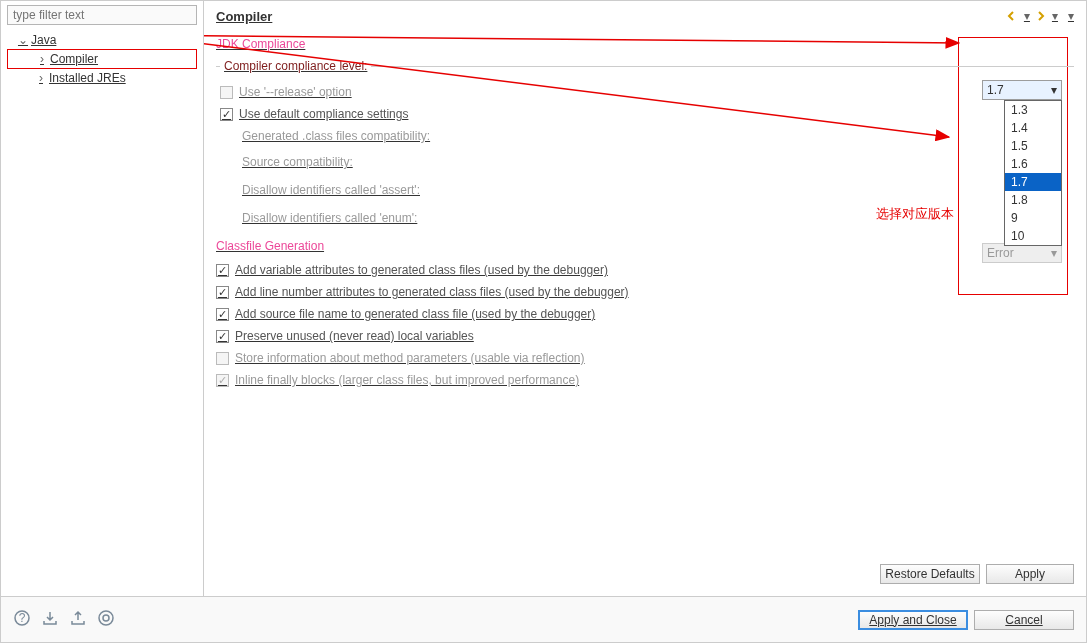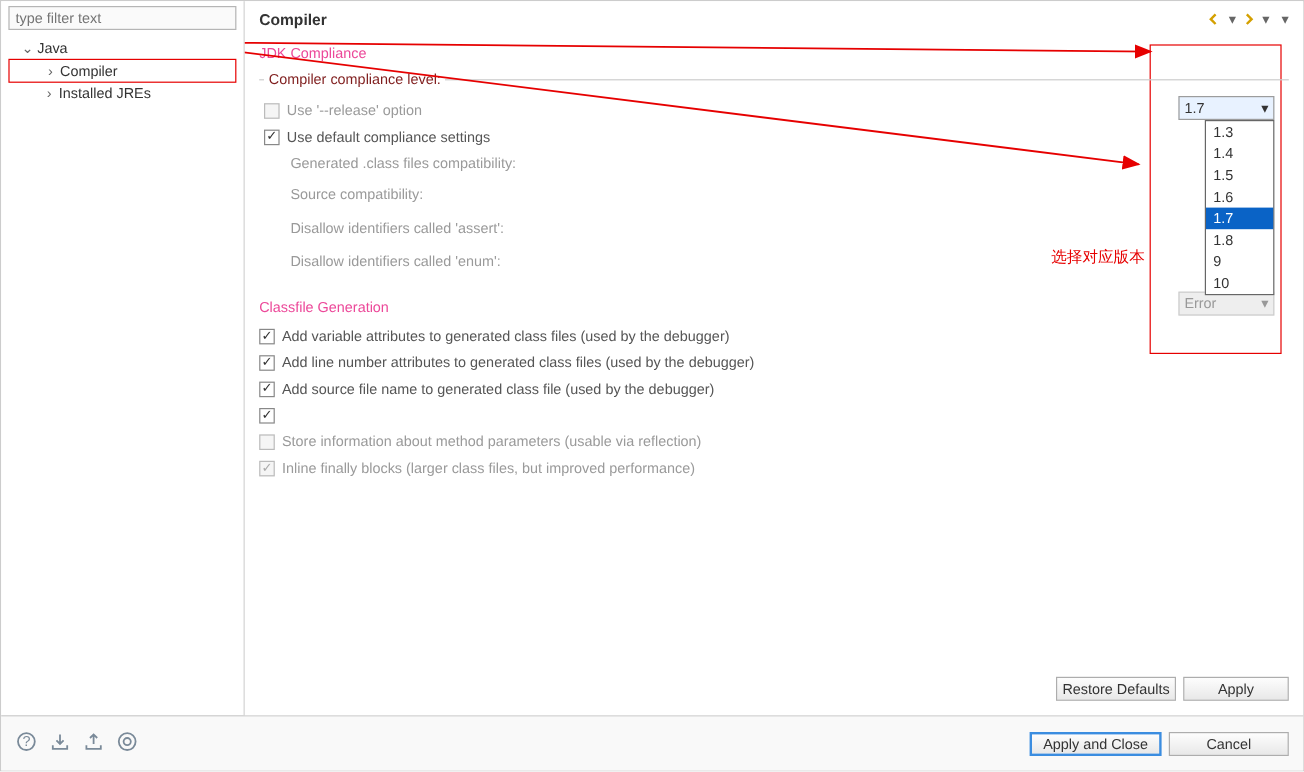--- a/index.html
+++ b/index.html
@@ -1,17 +1,17 @@
 <!DOCTYPE html>
 <html><head>
 <meta charset="utf-8">
 <style>
   * { box-sizing: border-box; font-family: "Segoe UI", Tahoma, sans-serif; font-size: 12px; }
   html,body { margin:0; padding:0; width:1087px; height:643px; background:#fff; color:#333; }
-  .root { display:flex; flex-direction:column; width:100%; height:100%; border:1px solid #ccc;}
+  .root { display:flex; flex-direction:column; width:100%; height:100%; border:1px solid #ccc;text-decoration:underline;}
   .body { flex:1; display:flex; min-height:0; }
   .sidebar { width:203px; border-right:1px solid #ccc; padding:4px 6px 4px 6px; background:#fff;}
   .filter-input { width:190px; height:20px; border:1px solid #b5b5b5; background:#fafafa; padding:2px 5px; color:#888;}
   .tree { margin-top:6px;}
   .tree-item { display:flex; align-items:center; height:18px; color:#333; cursor:pointer;}
   .expander { width:12px; text-align:center; color:#666; margin-right:2px;}
   .tree-lvl0 { padding-left:10px;}
   .tree-lvl1 { padding-left:28px;}
   .tree-sel { border:1px solid #e60000; padding-right:30px; height:20px;}
   .content { flex:1; padding:4px 12px 4px 12px; position:relative; background:#fff;}
@@ -129,36 +129,37 @@
         <div class="field-row indent disabled-text" style="margin-top:4px">Source compatibility:</div>
         <div class="field-row indent disabled-text" style="margin-top:6px">Disallow identifiers called 'assert':</div>
         <div class="field-row indent disabled-text" style="margin-top:6px">Disallow identifiers called 'enum':</div>
 
         <div class="combo disabled error-combo">
           <span>Error</span>
           <span class="caret">▾</span>
         </div>
       </fieldset>
 
-      <div style="margin-top:14px">
+      <div style="margin-top:4px">
         <span class="section-title">Classfile Generation</span>
         <div class="field-row" style="margin-top:6px">
               <span class="cb checked"></span>
               <span>Add variable attributes to generated class files (used by the debugger)</span>
             </div>
         <div class="field-row">
               <span class="cb checked"></span>
               <span>Add line number attributes to generated class files (used by the debugger)</span>
             </div>
         <div class="field-row">
               <span class="cb checked"></span>
               <span>Add source file name to generated class file (used by the debugger)</span>
             </div>
         <div class="field-row">
               <span class="cb checked"></span>
+              <span>Preserve unused (never read) local variables</span>
             </div>
         <div class="field-row">
               <span class="cb disabled"></span>
               <span class="disabled-text">Store information about method parameters (usable via reflection)</span>
             </div>
         <div class="field-row">
               <span class="cb disabled checked"></span>
               <span class="disabled-text">Inline finally blocks (larger class files, but improved performance)</span>
             </div>
       </div>

